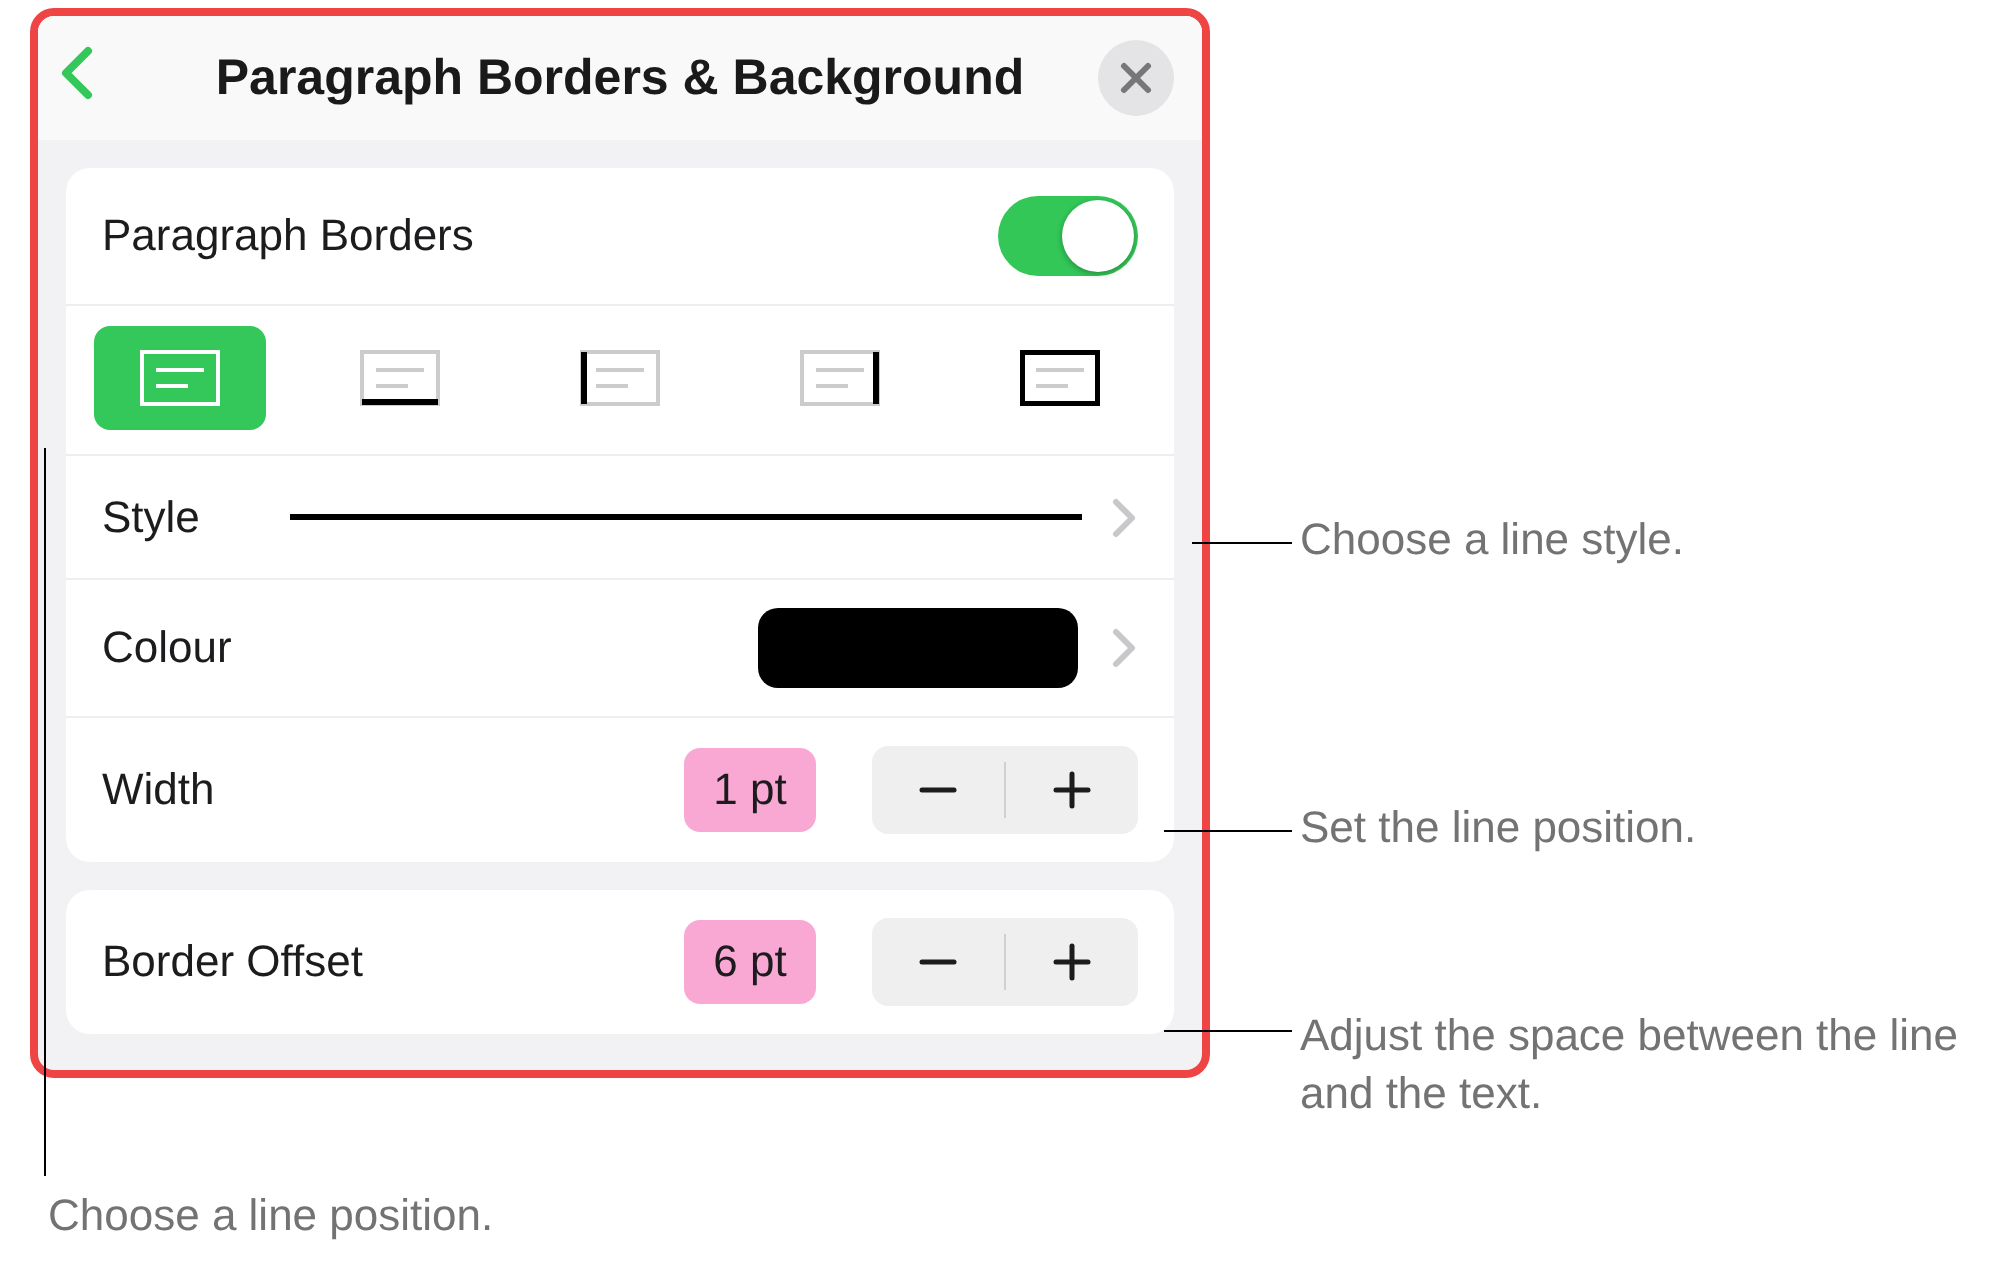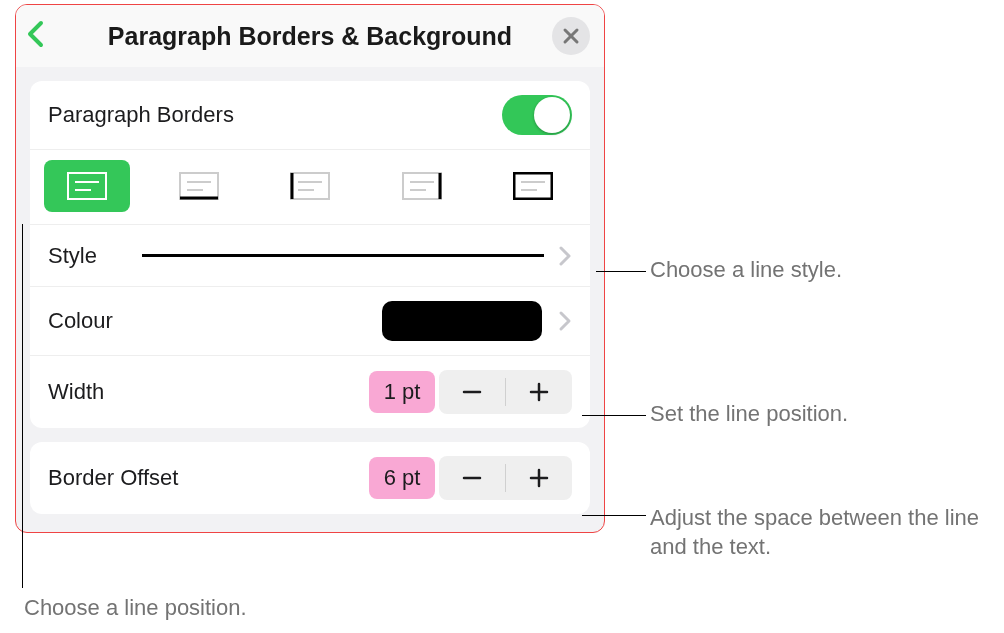--- a/index.html
+++ b/index.html
@@ -12,21 +12,21 @@
       background: #ffffff;
       width: 1004px;
       height: 633px;
       position: relative;
     }
     .panel {
       position: absolute;
       left: 15px;
       top: 4px;
       width: 590px;
-      border: 1px solid #ef4444;
+      border: 4px solid #ef4444;
       border-radius: 12px;
       background: #f2f2f4;
       overflow: hidden;
     }
     .panel-header {
       display: flex;
       align-items: center;
       padding: 12px 16px;
       background: #f9f9f9;
       position: relative;
@@ -142,21 +142,21 @@
       flex: 1;
     }
     .colour-swatch {
       width: 160px;
       height: 40px;
       border-radius: 10px;
       background: #000000;
       margin-right: 16px;
     }
     .value-row {
-      gap: 4px;
+      gap: 28px;
     }
     .value-row .row-label {
       flex: 1;
     }
     .value-box {
       background: #f9a8d4;
       border-radius: 8px;
       padding: 8px 14px;
       min-width: 66px;
       text-align: center;

